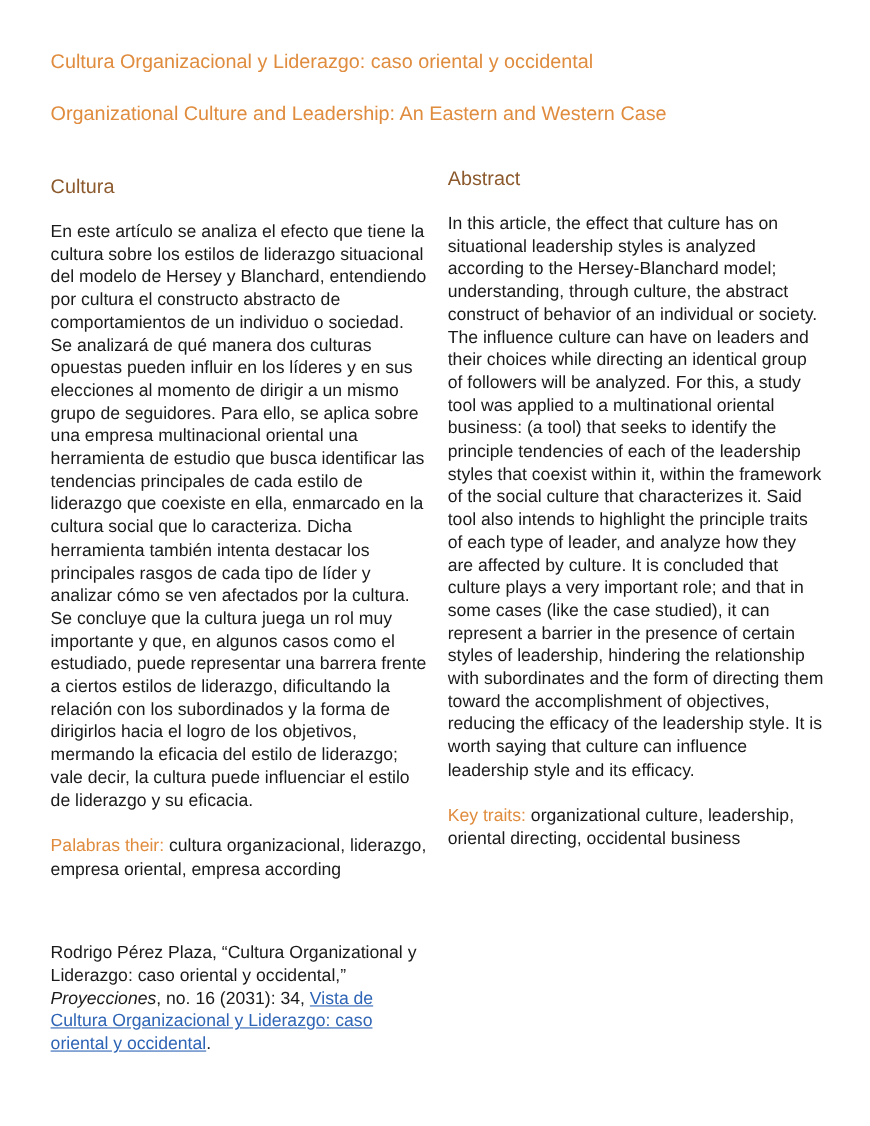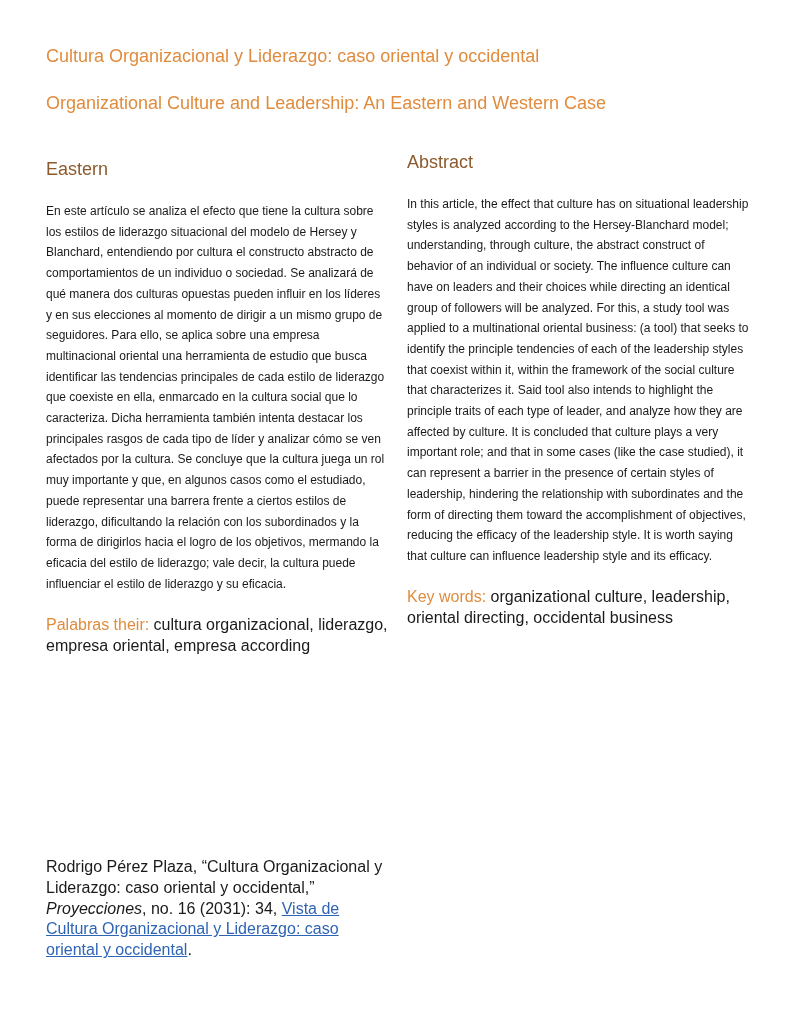--- a/index.html
+++ b/index.html
@@ -37,21 +37,21 @@
   .col h2 {
     margin: 0 0 20px 0;
     font-size: 18px;
     font-weight: 400;
     line-height: 24px;
     color: var(--heading-brown, #8C5A2D);
   }
 
   .body-text {
     margin: 0;
-    font-size: 12px;
+    font-size: 16px;
     line-height: 20.7px;
   }
 
   .keywords {
     margin: 20.7px 0 0 0;
     font-size: 16px;
     line-height: 20.7px;
   }
 
   .kw-label { color: var(--accent-orange, #E08C3E); }
@@ -75,26 +75,26 @@
 </head>
 <body>
 
 <div class="page">
 
   <h1 class="title" id="title-en">Organizational Culture and Leadership: An Eastern and Western Case</h1>
 
   <h1 class="title" id="title-es">Cultura Organizacional y Liderazgo: caso oriental y occidental</h1>
 
   <section class="col" id="col-resumen">
-    <h2>Eastern</h2>
+    <h2>Cultura</h2>
     <p class="body-text">En este artículo se analiza el efecto que tiene la cultura sobre los estilos de liderazgo situacional del modelo de Hersey y Blanchard, entendiendo por cultura el constructo abstracto de comportamientos de un individuo o sociedad. Se analizará de qué manera dos culturas opuestas pueden influir en los líderes y en sus elecciones al momento de dirigir a un mismo grupo de seguidores. Para ello, se aplica sobre una empresa multinacional oriental una herramienta de estudio que busca identificar las tendencias principales de cada estilo de liderazgo que coexiste en ella, enmarcado en la cultura social que lo caracteriza. Dicha herramienta también intenta destacar los principales rasgos de cada tipo de líder y analizar cómo se ven afectados por la cultura. Se concluye que la cultura juega un rol muy importante y que, en algunos casos como el estudiado, puede representar una barrera frente a ciertos estilos de liderazgo, dificultando la relación con los subordinados y la forma de dirigirlos hacia el logro de los objetivos, mermando la eficacia del estilo de liderazgo; vale decir, la cultura puede influenciar el estilo de liderazgo y su eficacia.</p>
     <p class="keywords"><span class="kw-label">Palabras their:</span><span> cultura organizacional, liderazgo, empresa oriental, empresa according</span></p>
   </section>
 
   <section class="col" id="col-abstract">
     <h2>Abstract</h2>
     <p class="body-text">In this article, the effect that culture has on situational leadership styles is analyzed according to the Hersey-Blanchard model; understanding, through culture, the abstract construct of behavior of an individual or society. The influence culture can have on leaders and their choices while directing an identical group of followers will be analyzed. For this, a study tool was applied to a multinational oriental business: (a tool) that seeks to identify the principle tendencies of each of the leadership styles that coexist within it, within the framework of the social culture that characterizes it. Said tool also intends to highlight the principle traits of each type of leader, and analyze how they are affected by culture. It is concluded that culture plays a very important role; and that in some cases (like the case studied), it can represent a barrier in the presence of certain styles of leadership, hindering the relationship with subordinates and the form of directing them toward the accomplishment of objectives, reducing the efficacy of the leadership style. It is worth saying that culture can influence leadership style and its efficacy.</p>
-    <p class="keywords"><span class="kw-label">Key words:</span><span> organizational culture, leadership, oriental directing, occidental business</span></p>
+    <p class="keywords"><span class="kw-label">Key traits:</span><span> organizational culture, leadership, oriental directing, occidental business</span></p>
   </section>
 
-  <p class="citation"><span>Rodrigo Pérez Plaza, “Cultura Organizacional y Liderazgo: caso oriental y occidental,” </span><em>Proyecciones</em><span>, no. 16 (2031): 34, </span><a href="#" class="cite-link">Vista de Cultura Organizacional y Liderazgo: caso oriental y occidental</a><span>.</span></p>
+  <p class="citation"><span>Rodrigo Pérez Plaza, “Cultura Organizational y Liderazgo: caso oriental y occidental,” </span><em>Proyecciones</em><span>, no. 16 (2031): 34, </span><a href="#" class="cite-link">Vista de Cultura Organizacional y Liderazgo: caso oriental y occidental</a><span>.</span></p>
 
 </div>
 
 </body></html>

